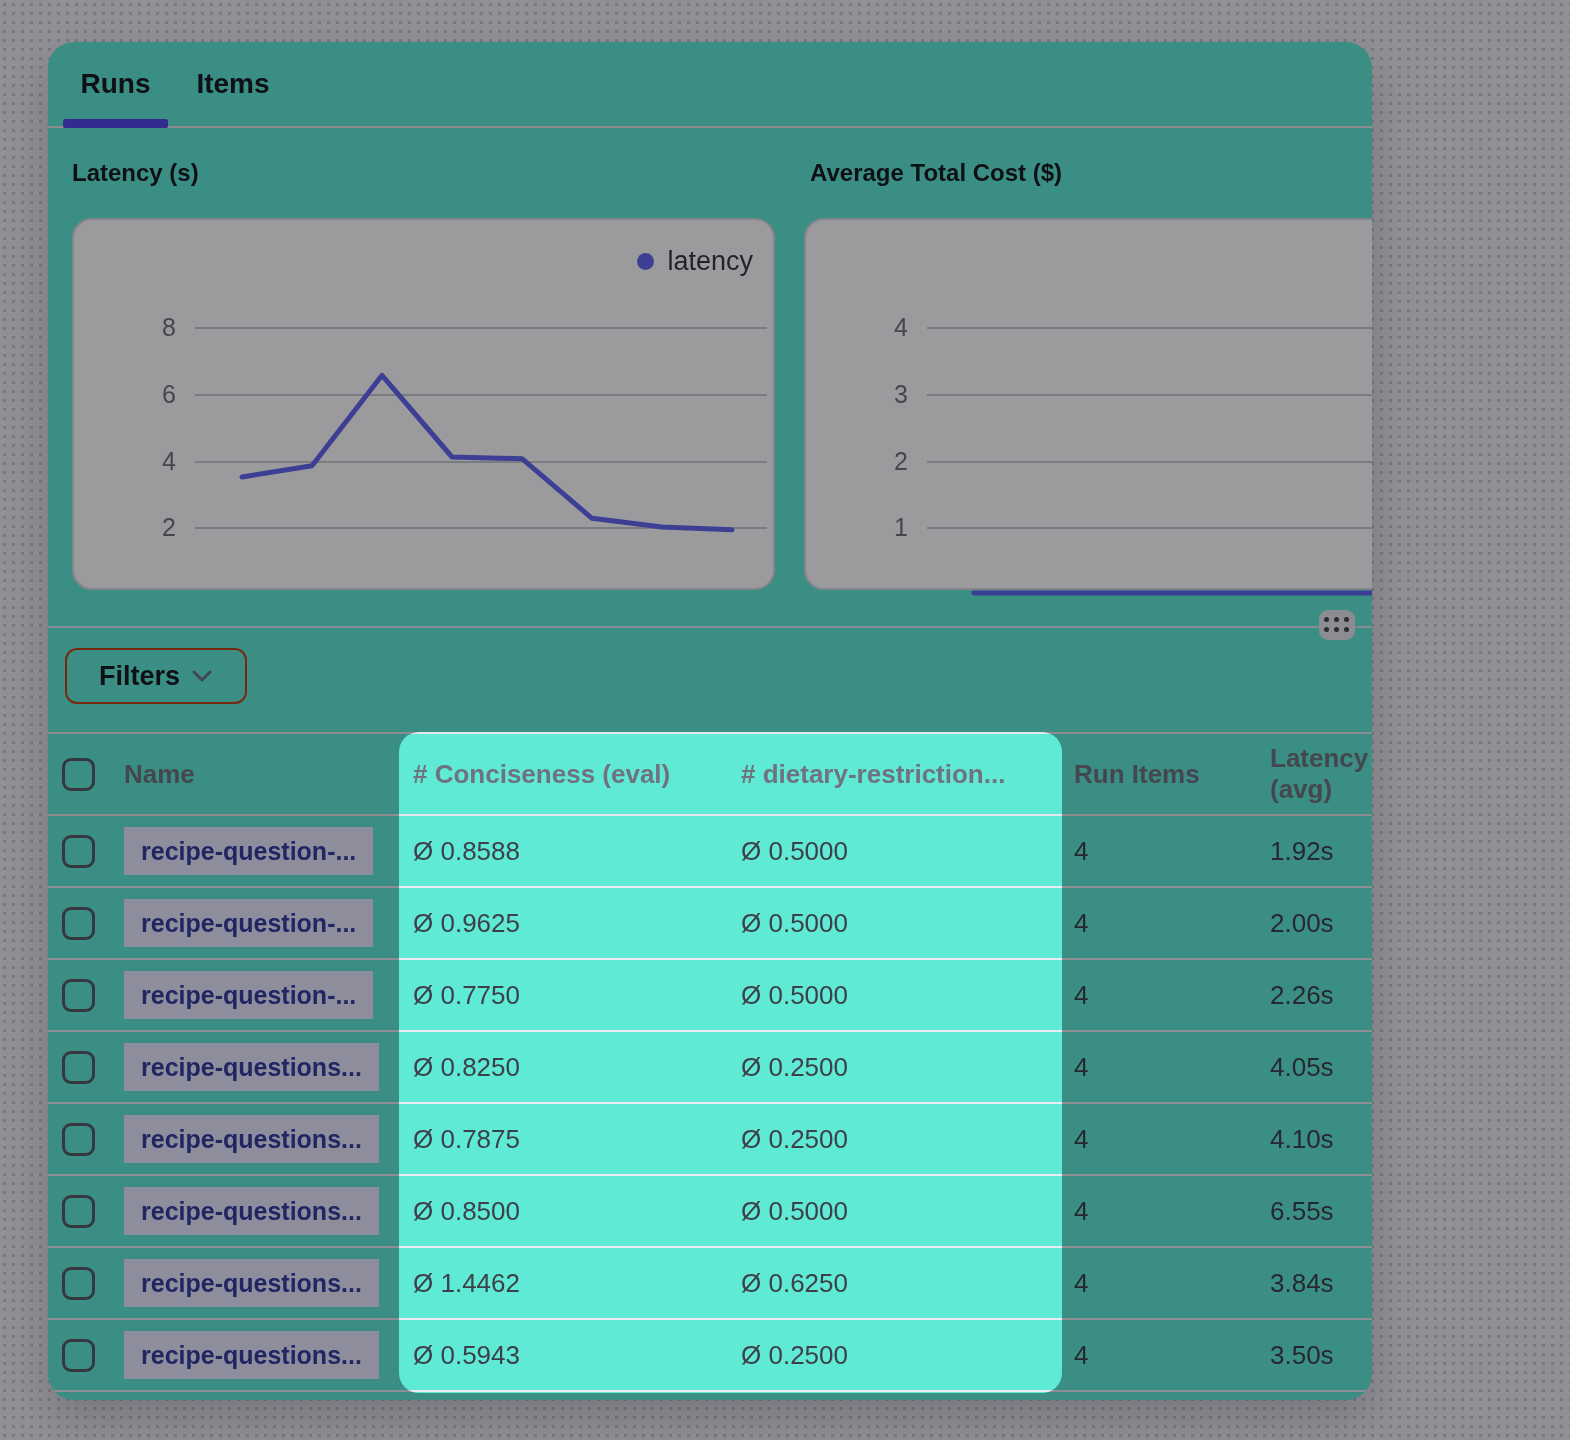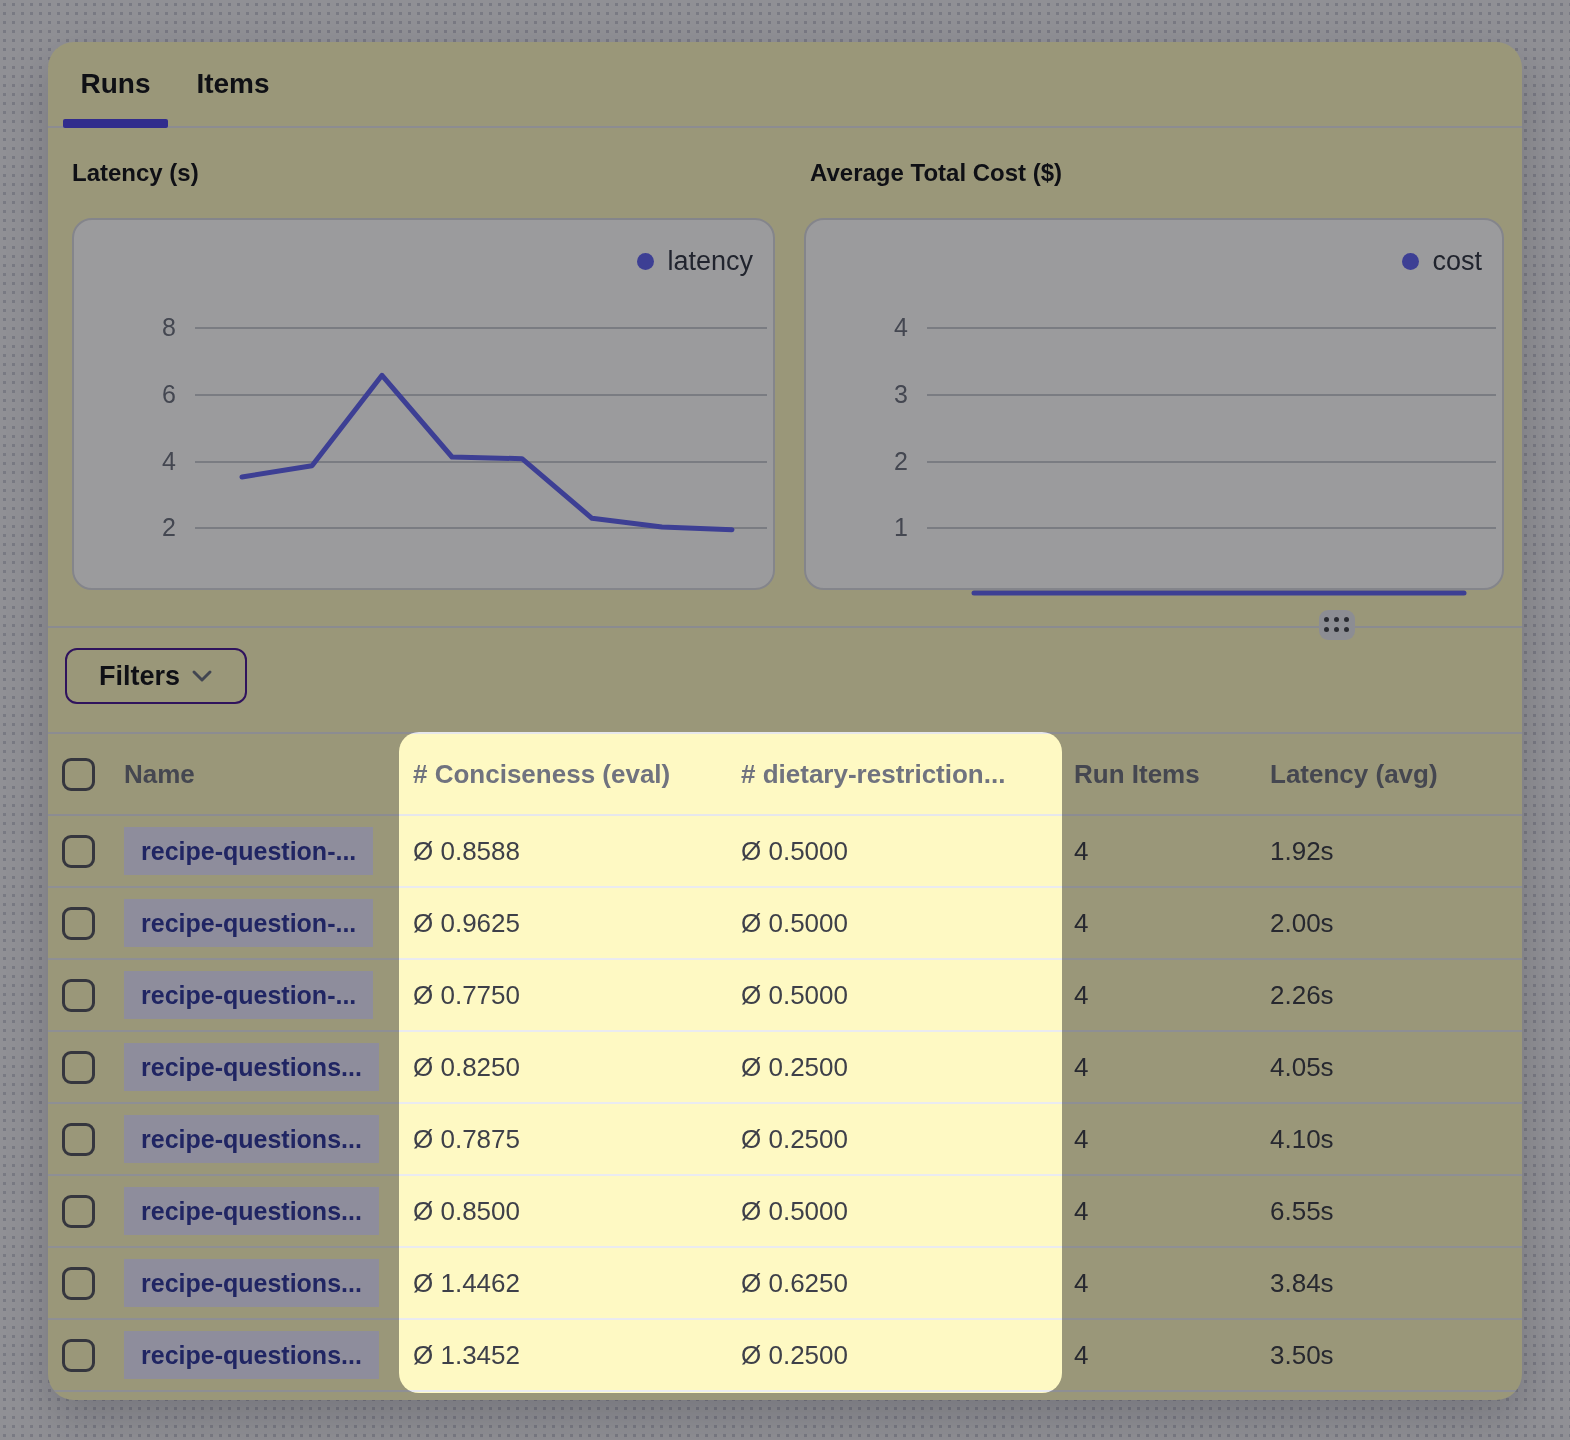--- a/index.html
+++ b/index.html
@@ -4,22 +4,22 @@
 <style>
   html,body{margin:0;padding:0;}
   body{
     width:1570px;height:1440px;position:relative;overflow:hidden;
     font-family:"Liberation Sans",sans-serif;
     background-color:#ededf2;
     background-image:radial-gradient(circle,#c7c8d4 1.6px,transparent 1.9px);
     background-size:9px 9px;
   }
   .card{
-    position:absolute;left:48px;top:42px;width:1474px;height:1358px;
-    background:#fef9c3;border-radius:26px;overflow:hidden;
+    position:absolute;left:48px;top:42px;width:1324px;height:1358px;
+    background:#5eead4;border-radius:26px;overflow:hidden;
     box-shadow:0 18px 44px rgba(25,25,38,.20);
   }
   
   .tabbar{position:absolute;left:0;top:0;width:100%;height:86px;border-bottom:2px solid #e6e7ec;box-sizing:border-box;}
   .tab{position:absolute;top:0;height:84px;display:flex;align-items:center;justify-content:center;
        font-size:28px;font-weight:600;color:#16181d;cursor:pointer;}
   .tab.runs{left:15px;width:105px;}
   .tab.items{left:137px;width:96px;}
   .tab.runs::after{content:"";position:absolute;left:0;right:0;bottom:-2px;height:9px;background:#4f46e5;border-radius:2px;}
   
@@ -35,21 +35,21 @@
   .ytick{position:absolute;left:30px;width:72px;text-align:right;font-size:25px;color:#6e7380;transform:translateY(-50%);}
   .gridline{position:absolute;left:121px;right:6px;height:2px;background:#c9cbd3;}
   .chart-svg{position:absolute;left:0;top:0;overflow:visible;}
   
   .section-divider{position:absolute;left:0;top:584px;width:100%;height:2px;background:#e3e4ea;}
   .drag-handle{position:absolute;left:1271px;top:568px;width:36px;height:30px;background:#e7e8ee;border-radius:9px;
       display:grid;grid-template-columns:repeat(3,6px);grid-template-rows:repeat(2,6px);gap:4px;place-content:center;cursor:grab;}
   .drag-handle i{width:5px;height:5px;border-radius:50%;background:#44464e;}
   
   .filters-btn{position:absolute;left:17px;top:606px;width:182px;height:56px;background:transparent;
-      border:2px solid #4c1d95;border-radius:12px;display:flex;align-items:center;justify-content:center;gap:11px;
+      border:2px solid #c2410c;border-radius:12px;display:flex;align-items:center;justify-content:center;gap:11px;
       font-family:inherit;font-size:27px;font-weight:600;color:#16181d;cursor:pointer;}
   
   .table{position:absolute;left:0;top:690px;width:100%;}
   .thead,.trow{display:flex;align-items:center;padding-left:14px;box-sizing:border-box;}
   .thead{height:84px;border-top:2px solid #e6e7ec;border-bottom:2px solid #e6e7ec;font-size:26px;font-weight:600;color:#70737f;}
   .trow{height:72px;border-bottom:2px solid #eaebf0;font-size:26px;color:#3e4049;}
   .cb{flex:0 0 auto;width:27px;height:27px;border:3px solid #565861;border-radius:9px;margin-right:29px;background:transparent;cursor:pointer;}
   .colname{flex:0 0 289px;display:flex;align-items:center;overflow:hidden;}
   .c3{flex:0 0 328px;}
   .c4{flex:0 0 333px;}
@@ -205,21 +205,21 @@
       <span class="c3">Ø 1.4462</span>
       <span class="c4">Ø 0.6250</span>
       <span class="c5">4</span>
       <span class="c6">3.84s</span>
     </div>
     <div class="trow">
       <span class="cb"></span>
       <span class="colname">
           <span class="badge">recipe-questions...</span>
         </span>
-      <span class="c3">Ø 1.3452</span>
+      <span class="c3">Ø 0.5943</span>
       <span class="c4">Ø 0.2500</span>
       <span class="c5">4</span>
       <span class="c6">3.50s</span>
     </div>
   </div>
 </div>
 
 <div class="spotlight"></div>
 
 </body></html>

